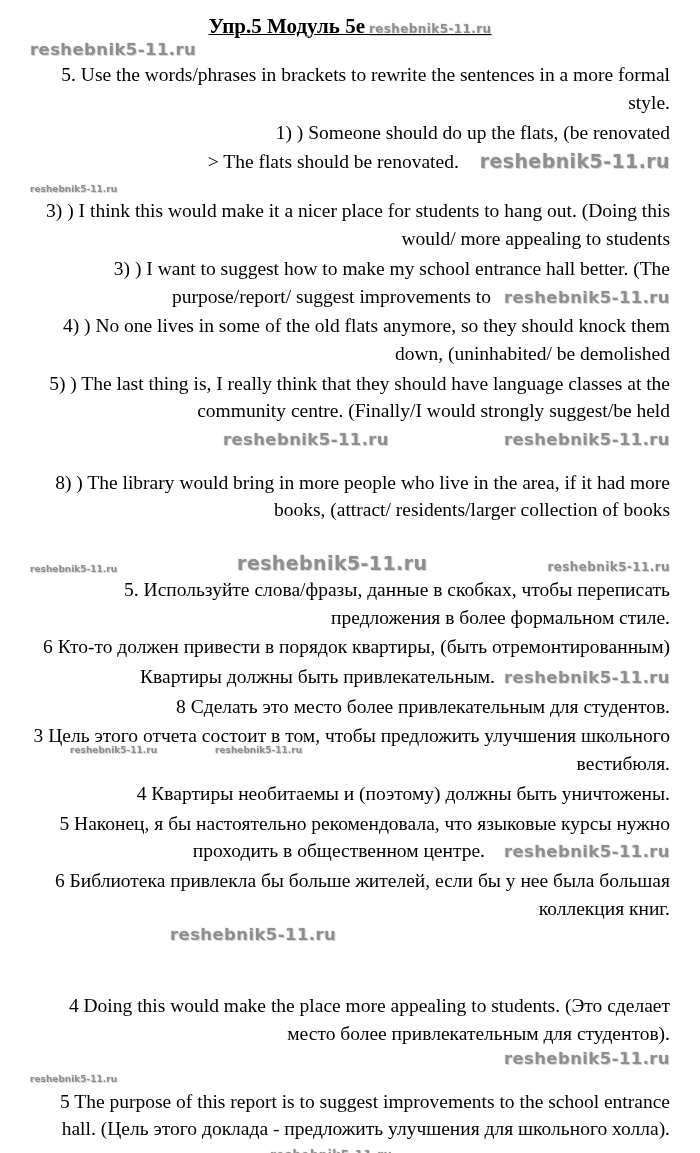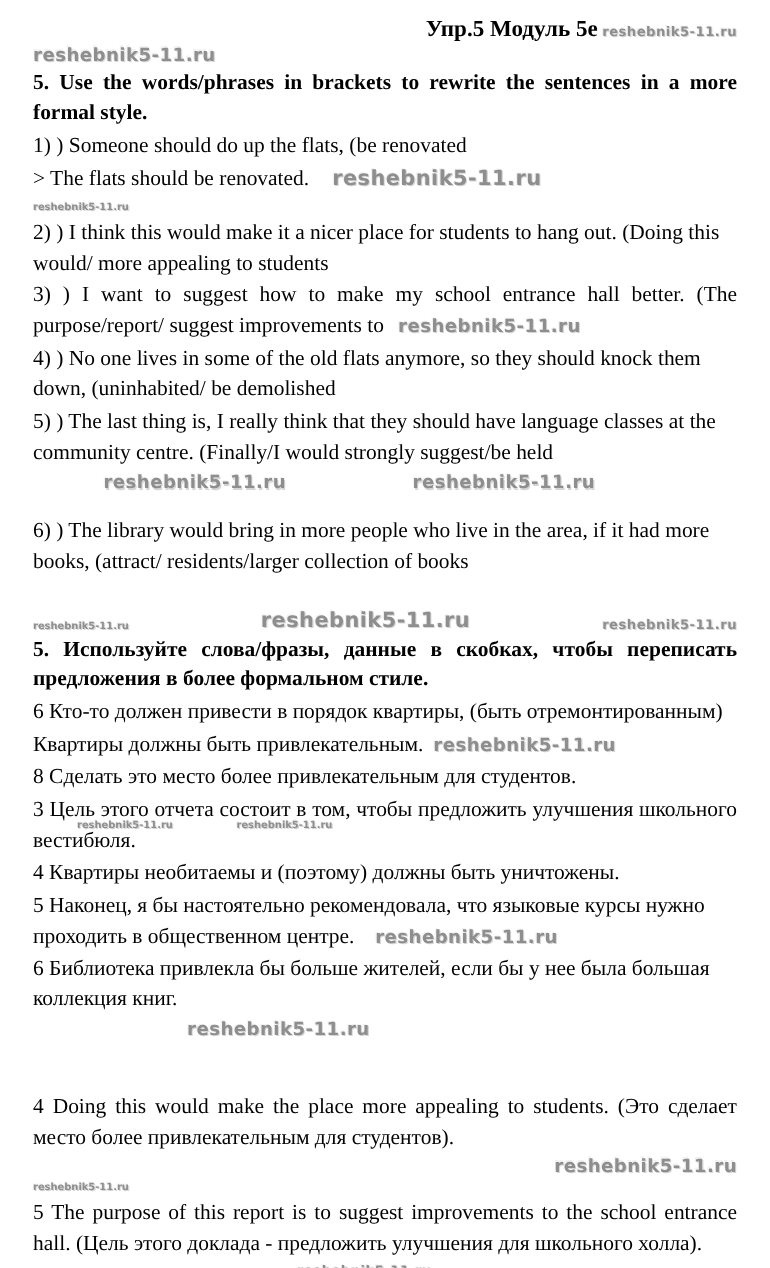--- a/index.html
+++ b/index.html
@@ -12,33 +12,35 @@
     min-height: 1153px;
     font-family: "Liberation Serif", "DejaVu Serif", serif;
     color: #000000;
     box-sizing: border-box;
   }
   .page {
     padding: 14px 30px 30px 30px;
     box-sizing: border-box;
   }
   .title-row {
-    text-align: right;
+    text-align: center;
     margin-bottom: 2px;
+    text-decoration: underline;
   }
   .doc-title {
     font-weight: bold;
     font-size: 21px;
   }
   p.para {
     margin: 2px 0;
     font-size: 19.5px;
     line-height: 1.42;
+    text-align: right;
   }
-  .bold { font-weight: bold; }
+  .bold { font-weight: normal; }
   .just { text-align: justify; }
   
   .wm {
     font-family: "DejaVu Sans", sans-serif;
     font-weight: 700;
     color: #8e8e8e;
     text-shadow: 1px 1px 0 #d6d6d6, -1px -1px 0 #f2f2f2;
     letter-spacing: 0.4px;
     white-space: nowrap;
   }
@@ -84,40 +86,40 @@
   <p class="para">
     <span>&gt; The flats should be renovated.</span>
     <span class="wm wm-xl" style="margin-left:16px;">reshebnik5-11.ru</span>
   </p>
 
   <div class="wm-line">
     <span class="wm wm-xs">reshebnik5-11.ru</span>
   </div>
 
   <p class="para">
-    <span>2) ) I think this would make it a nicer place for students to hang out. (Doing this would/ more appealing to students</span>
+    <span>3) ) I think this would make it a nicer place for students to hang out. (Doing this would/ more appealing to students</span>
   </p>
 
   <p class="para just">
     <span>3) ) I want to suggest how to make my school entrance hall better. (The purpose/report/ suggest improvements to</span>
     <span class="wm wm-lg" style="margin-left:8px;">reshebnik5-11.ru</span>
   </p>
 
   <p class="para">
     <span>4) ) No one lives in some of the old flats anymore, so they should knock them down, (uninhabited/ be demolished</span>
   </p>
 
   <p class="para">
     <span>5) ) The last thing is, I really think that they should have language classes at the community centre. (Finally/I would strongly suggest/be held</span>
     <span class="wm wm-lg" style="margin-left:64px;">reshebnik5-11.ru</span>
     <span class="wm wm-lg" style="margin-left:110px;">reshebnik5-11.ru</span>
   </p>
 
   <p class="para" style="margin-top:16px;">
-    <span>6) ) The library would bring in more people who live in the area, if it had more books, (attract/ residents/larger collection of books</span>
+    <span>8) ) The library would bring in more people who live in the area, if it had more books, (attract/ residents/larger collection of books</span>
   </p>
 
   <div class="wm-row">
     <span class="wm wm-xs">reshebnik5-11.ru</span>
     <span class="wm wm-xl">reshebnik5-11.ru</span>
     <span class="wm wm-sm">reshebnik5-11.ru</span>
   </div>
 
   <p class="para bold just">
     <span>5. Используйте слова/фразы, данные в скобках, чтобы переписать предложения в более формальном стиле.</span>

